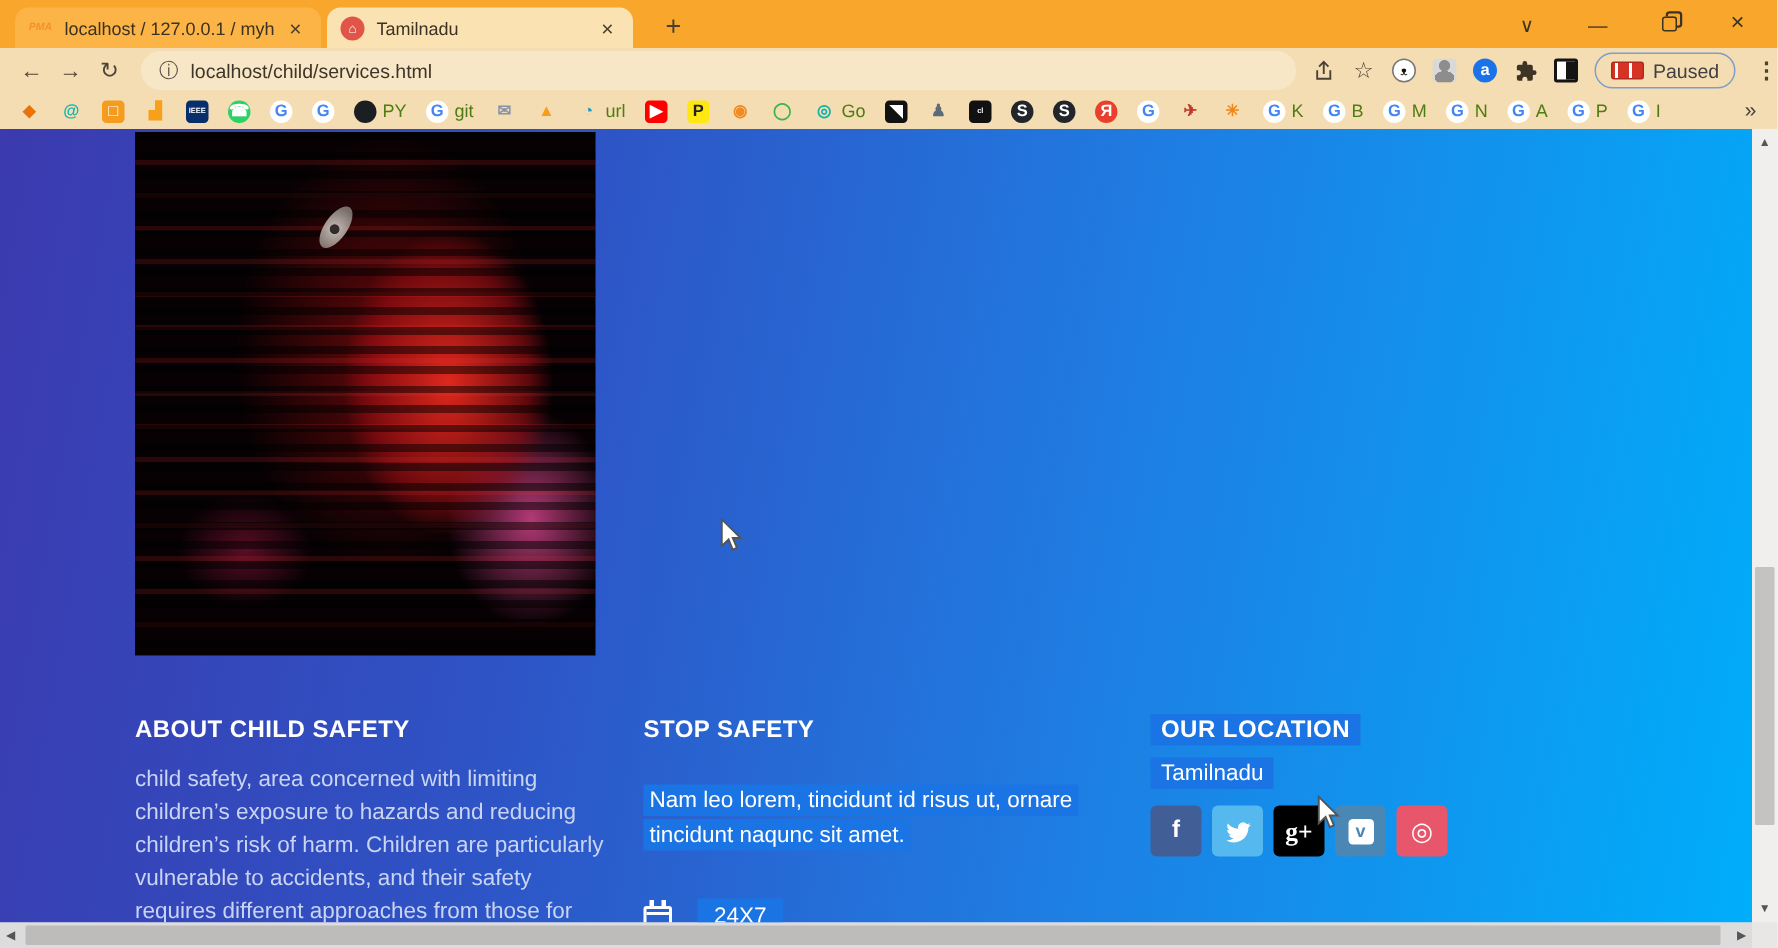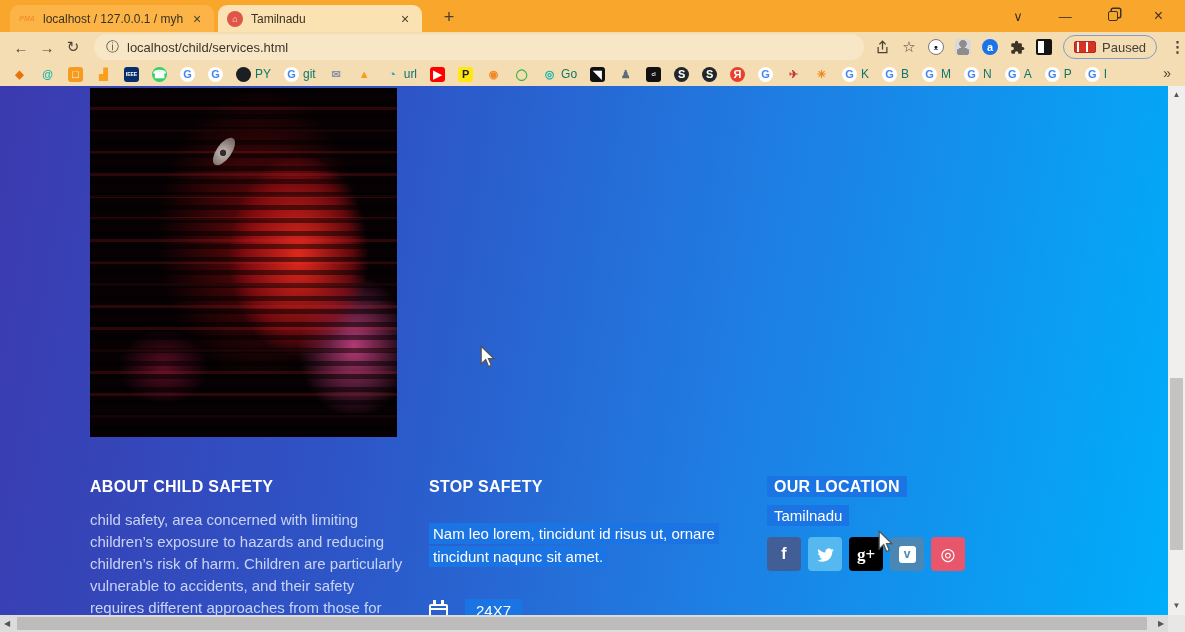--- a/index.html
+++ b/index.html
@@ -47,21 +47,21 @@
       background:linear-gradient(90deg,#d63324 0 2px,#fff 2px 4px,#d63324 4px 11px,#fff 11px 13px,#d63324 13px 22px);
       background-color:#d63324;border:1px solid #b02a1e}
   .dots{font-size:15px;font-weight:bold;color:#4a4136;margin-left:2px}
 
   .bmbar{position:absolute;top:62px;left:0;right:0;height:24px;background:#f4ddb2;display:flex;
          align-items:center;gap:13px;padding-left:12px;overflow:hidden}
   .bm{display:inline-flex;align-items:center;flex:none}
   .bmi{width:15px;height:15px;border-radius:3px;display:inline-flex;align-items:center;justify-content:center;
        font-size:11px;line-height:1;font-weight:bold}
   .bmi.c{border-radius:50%}
-  .bml{font-size:12px;color:#0f766e;margin-left:4px}
+  .bml{font-size:12px;color:#4d7c0f;margin-left:4px}
   .bmchev{position:absolute;right:14px;top:3px;font-size:14px;color:#46403a}
 
   
   .page{position:absolute;top:86px;left:0;width:1185px;height:546px;background:#e8e8e8}
   .content{position:absolute;left:0;top:0;width:1168px;height:529px;overflow:hidden;
       background:linear-gradient(100deg,#3b3aae 0%,#2e54c6 32%,#1f7de2 62%,#00aefb 100%)}
 
   
   .hero{position:absolute;left:90px;top:2px;width:307px;height:349px;overflow:hidden;background:
       radial-gradient(90px 130px at 68% 48%,rgba(231,42,30,.95),rgba(158,14,20,.55) 60%,rgba(60,5,10,0) 78%),

